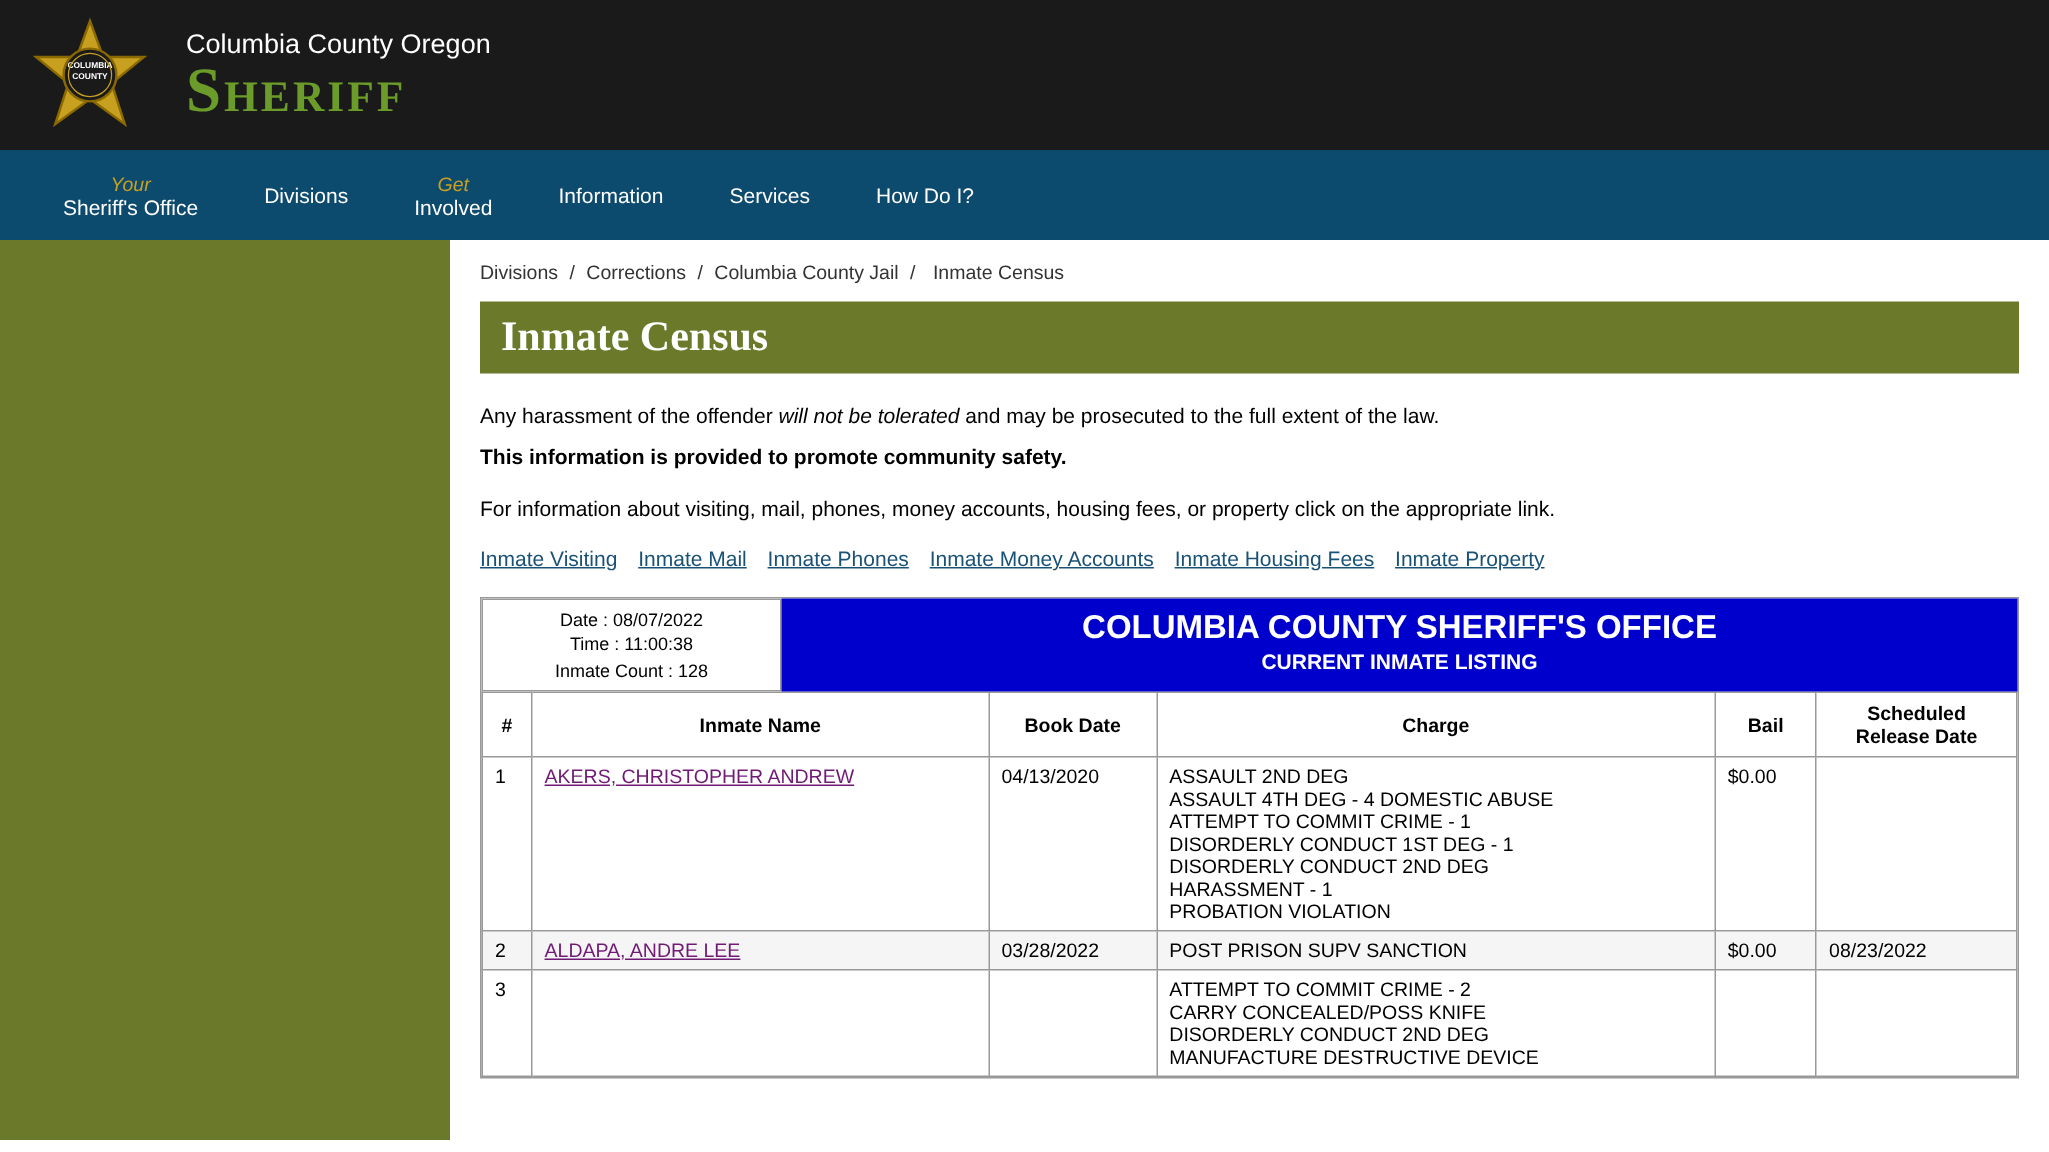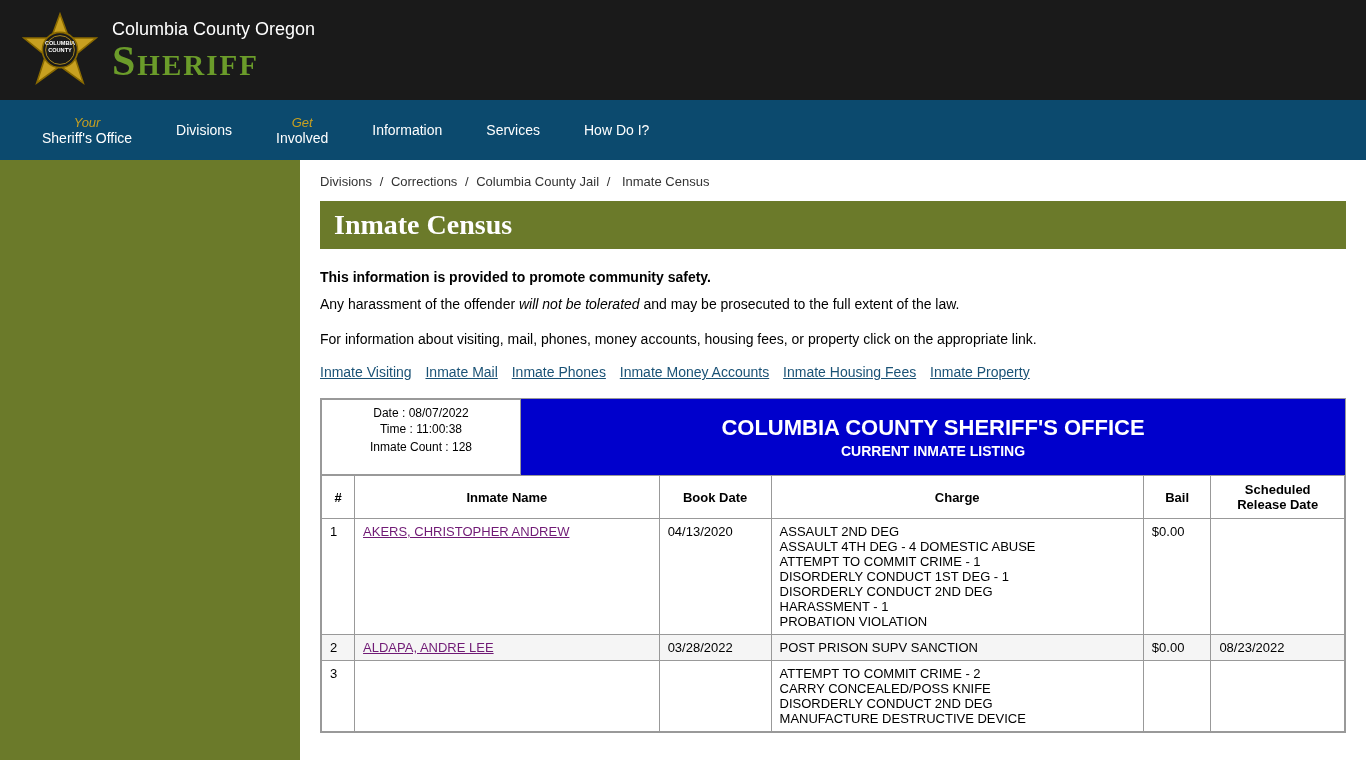--- a/index.html
+++ b/index.html
@@ -4,21 +4,21 @@
   <style>
     * { margin: 0; padding: 0; box-sizing: border-box; }
     body { font-family: Arial, sans-serif; font-size: 14px; background: #fff; }
 
     
     .header {
       background: #1a1a1a;
       padding: 10px 20px;
       display: flex;
       align-items: center;
-      gap: 12px;
+      gap: 24px;
     }
     .header-text { display: flex; flex-direction: column; }
     .header-subtitle {
       color: #fff;
       font-size: 18px;
       font-weight: normal;
     }
     .header-title {
       color: #6b9c2a;
       font-size: 42px;
@@ -139,21 +139,21 @@
       flex-shrink: 0;
       text-align: center;
     }
     .table-meta .date-line { margin-bottom: 2px; }
     .table-meta .count-line { margin-top: 4px; }
     .table-title-block {
       flex: 1;
       background: #0000cc;
       color: #fff;
       text-align: center;
-      padding: 16px;
+      padding: 6px;
     }
     .table-title-block .agency-name {
       font-size: 22px;
       font-weight: bold;
       margin-bottom: 2px;
     }
     .table-title-block .listing-type {
       font-size: 14px;
       font-weight: bold;
     }
@@ -254,24 +254,24 @@
       <span>/</span>
       <span>Inmate Census</span>
     </div>
 
     <div class="page-title-bar">
       <h1>Inmate Census</h1>
     </div>
 
     <div class="content-text">
       <p>
-        <strong>This information is provided to promote community safety.</strong>
+        Any harassment of the offender <em>will not be tolerated</em> and may be prosecuted to the full extent of the law.
       </p>
       <p>
-        Any harassment of the offender <em>will not be tolerated</em> and may be prosecuted to the full extent of the law.
+        <strong>This information is provided to promote community safety.</strong>
       </p>
     </div>
     <div class="content-text">
       <p>For information about visiting, mail, phones, money accounts, housing fees, or property click on the appropriate link.</p>
     </div>
 
     <div class="info-links">
       <a href="#">Inmate Visiting</a>
       <a href="#">Inmate Mail</a>
       <a href="#">Inmate Phones</a>

